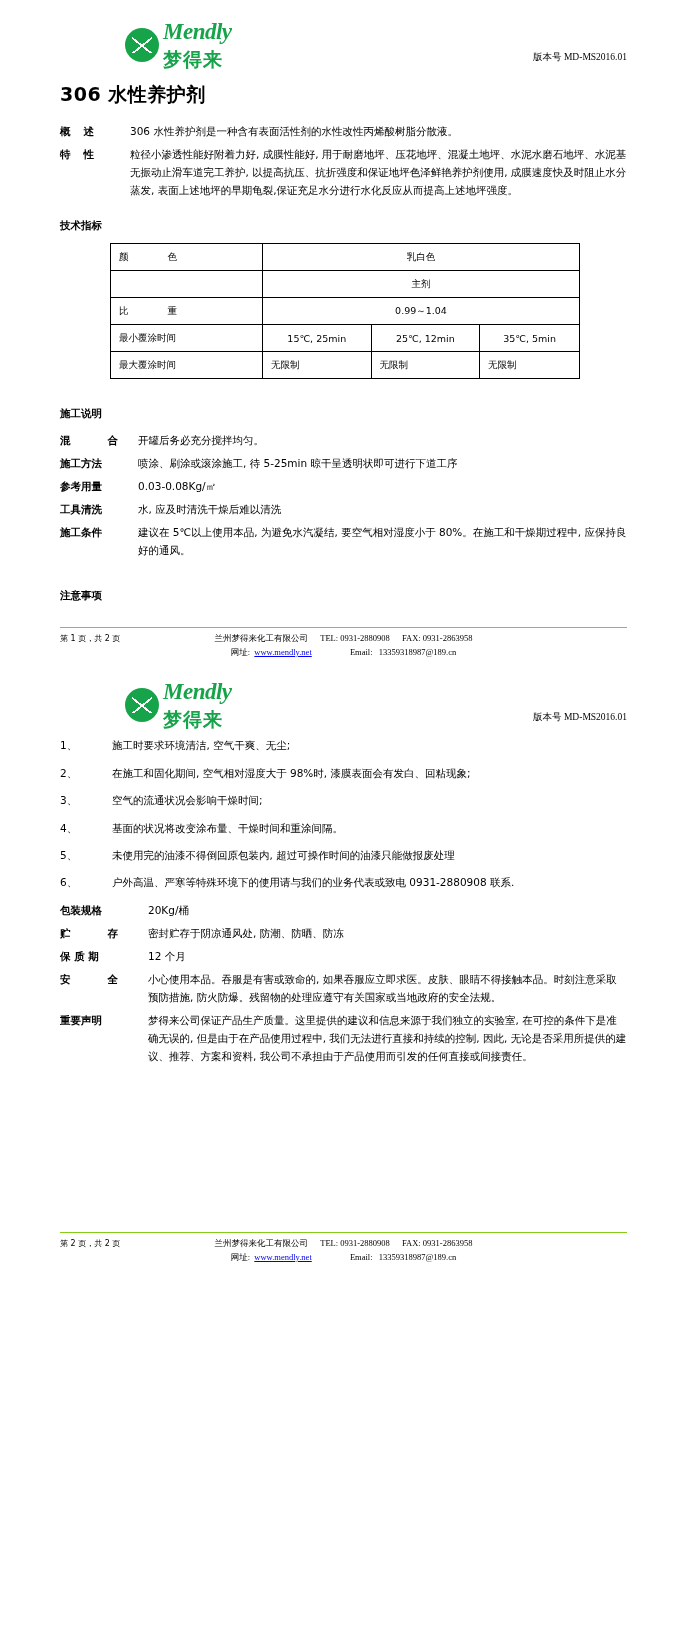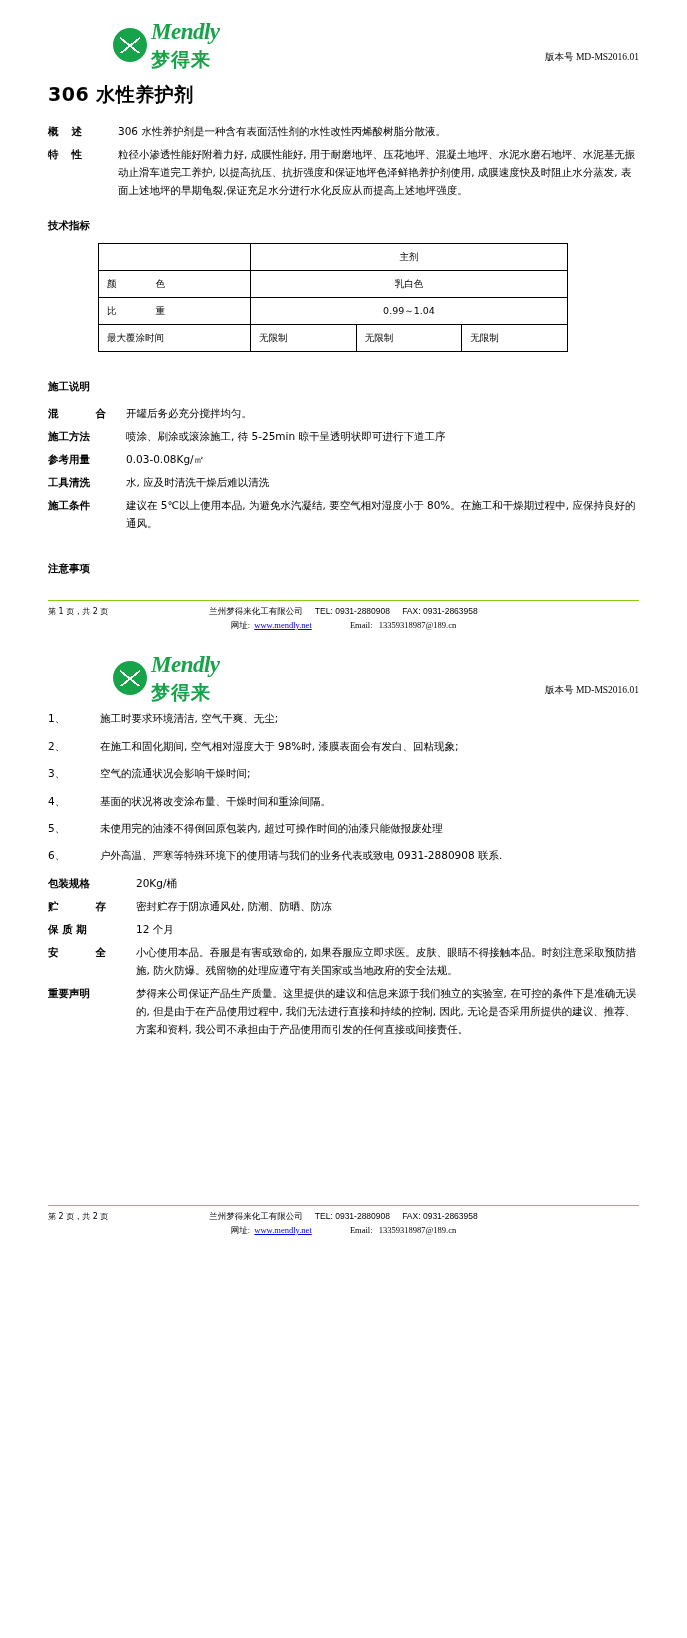--- a/index.html
+++ b/index.html
@@ -10,21 +10,21 @@
   body {
     width: 687px;
     font-family: "Liberation Serif", "DejaVu Serif", serif;
     color: #000000;
     -webkit-font-smoothing: antialiased;
   }
   .page {
     width: 687px;
     position: relative;
     box-sizing: border-box;
-    padding: 0 48px;
+    padding: 0 60px;
   }
   .page-1 { padding-top: 16px; }
   .page-2 { padding-top: 10px; }
 
   
   .doc-header {
     position: relative;
     height: 60px;
   }
   .logo {
@@ -184,21 +184,21 @@
     text-align: center;
     line-height: 1.6;
   }
   .footer .company {
     font-family: "DejaVu Sans", sans-serif;
     font-size: 8.5px;
   }
   .footer .tel,
   .footer .fax,
   .footer .email {
-    font-family: Liberation Sans, sans-serif;
+    font-family: Liberation Serif, serif;
   }
   .footer a {
     color: #0000ee;
     text-decoration: underline;
   }
   .footer .line2 span { margin: 0 2px; }
   .gap-big { height: 150px; }
   .notice-block { min-height: 26px; }
 </style>
 </head>
@@ -231,30 +231,36 @@
       <span class="spread2" style="width:34px">特性</span>
     </div>
     <div class="val">粒径小渗透性能好附着力好, 成膜性能好, 用于耐磨地坪、压花地坪、混凝土地坪、水泥水磨石地坪、水泥基无振动止滑车道完工养护, 以提高抗压、抗折强度和保证地坪色泽鲜艳养护剂使用, 成膜速度快及时阻止水分蒸发, 表面上述地坪的早期龟裂,保证充足水分进行水化反应从而提高上述地坪强度。</div>
   </div>
 
   <div class="section-title">技术指标</div>
 
   <table class="spec">
     <tbody>
       <tr>
+        <td class="label-cell"><span class="sp">颜色</span></td>
+        <td class="c" colspan="3">乳白色</td>
+      </tr>
+      <tr>
         <td class="label-cell"></td>
         <td class="c" colspan="3">主剂</td>
       </tr>
       <tr>
-        <td class="label-cell"><span class="sp">颜色</span></td>
-        <td class="c" colspan="3">乳白色</td>
-      </tr>
-      <tr>
         <td class="label-cell"><span class="sp">比重</span></td>
         <td class="c" colspan="3">0.99～1.04</td>
+      </tr>
+      <tr>
+        <td class="label-cell">最小覆涂时间</td>
+        <td class="c">15℃, 25min</td>
+        <td class="c">25℃, 12min</td>
+        <td class="c">35℃, 5min</td>
       </tr>
       <tr>
         <td class="label-cell">最大覆涂时间</td>
         <td>无限制</td>
         <td>无限制</td>
         <td>无限制</td>
       </tr>
     </tbody>
   </table>
 

